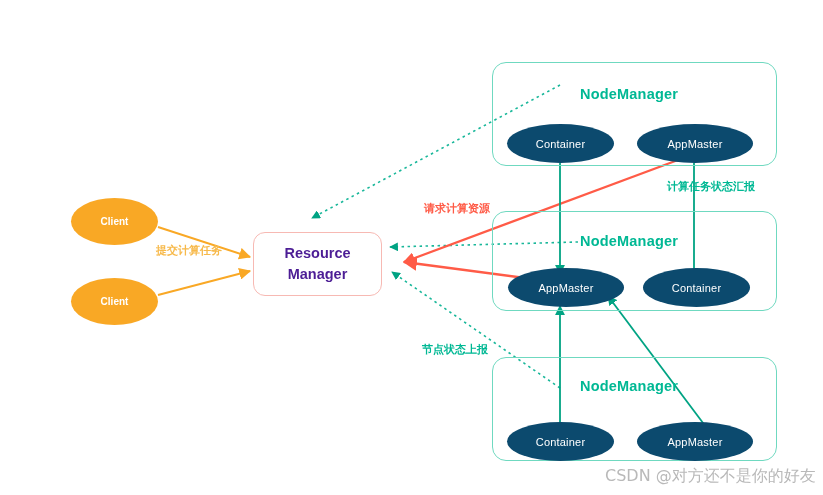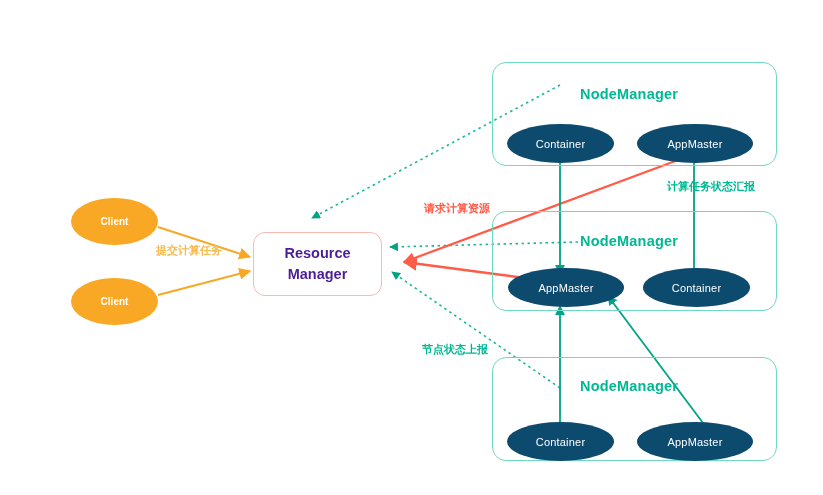--- a/index.html
+++ b/index.html
@@ -169,14 +169,15 @@
   </div>
 
   <div class="edge-label lbl-orange" style="left:156px; top:243px;">提交计算任务</div>
 
   <div class="edge-label lbl-red" style="left:424px; top:201px;">请求计算资源</div>
 
   <div class="edge-label lbl-teal" style="left:667px; top:179px;">计算任务状态汇报</div>
 
   <div class="edge-label lbl-teal" style="left:422px; top:330px;margin-top:12px;">节点状态上报</div>
 
+  <div class="watermark" style="left:605px; top:466px;">CSDN @对方还不是你的好友</div>
 
 </div>
 
 </body></html>

